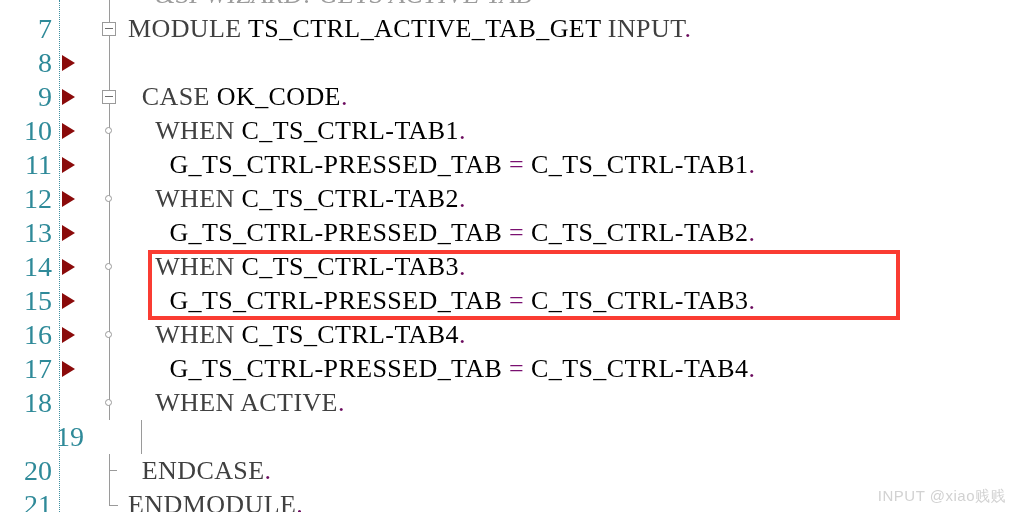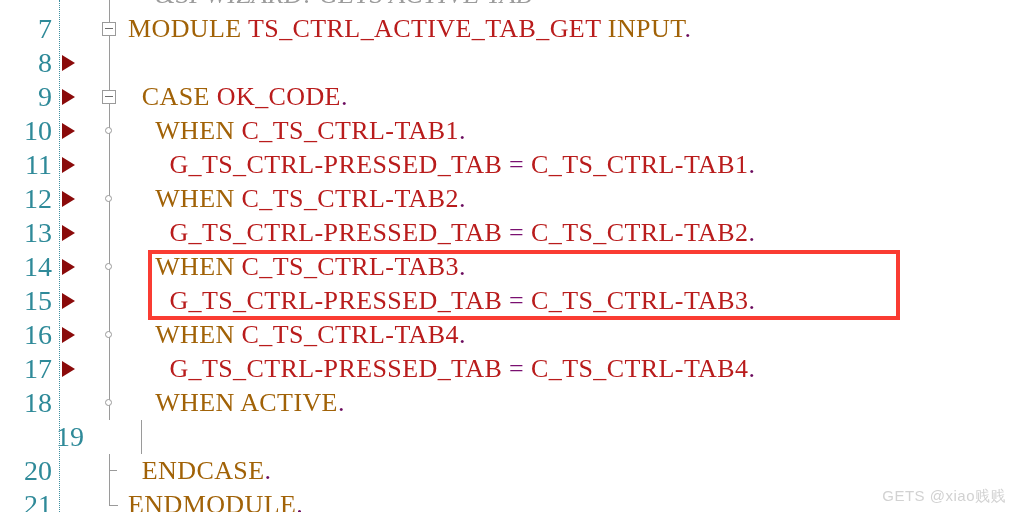--- a/index.html
+++ b/index.html
@@ -150,22 +150,22 @@
     left: 128px;
     top: 0;
     font-family: "Liberation Serif", "DejaVu Serif", serif;
     font-size: 26px;
     line-height: 34px;
     color: #000000;
     letter-spacing: 0.4px;
     white-space: pre;
   }
 
-  .tok-kw      { color: #a16207; }
-  .tok-id      { color: #b91c1c; text-align: right; }
+  .tok-kw      { color: #404040; }
+  .tok-id      { color: #000000; text-align: right; }
   .tok-op      { color: #7a1070; }
   .tok-punct   { color: #6b0b5e; }
   .tok-comment { color: #9c9c9c; font-style: italic; }
 
   
   #highlight-box {
     position: absolute;
     left: 148px;
     top: 250px;
     width: 752px;
@@ -210,15 +210,15 @@
       <div class="code-row" style="position: absolute; left: 0px; top: 318px; width: 1020px;"><div class="gutter-num">16</div><div class="mark-tri"></div><div class="fold-col"><div class="fold-line"></div><div class="fold-dot"></div></div><div class="code-text"><span class="tok-id">    </span><span class="tok-kw">WHEN</span><span class="tok-id"> C_TS_CTRL-TAB4</span><span class="tok-punct">.</span></div></div>
       <div class="code-row" style="position: absolute; left: 0px; top: 352px; width: 1020px;"><div class="gutter-num">17</div><div class="mark-tri"></div><div class="fold-col"><div class="fold-line"></div></div><div class="code-text"><span class="tok-id">      G_TS_CTRL-PRESSED_TAB </span><span class="tok-op">=</span><span class="tok-id"> C_TS_CTRL-TAB4</span><span class="tok-punct">.</span></div></div>
       <div class="code-row" style="position: absolute; left: 0px; top: 386px; width: 808px;"><div class="gutter-num">18</div><div class="fold-col"><div class="fold-line"></div><div class="fold-dot"></div></div><div class="code-text"><span class="tok-id">    </span><span class="tok-kw">WHEN ACTIVE</span><span class="tok-punct">.</span></div></div>
       <div class="code-row" style="position: absolute; left: 0px; top: 420px; width: 1020px; margin-left: 32px;"><div class="gutter-num">19</div><div class="fold-col"><div class="fold-line"></div></div></div>
       <div class="code-row" style="position: absolute; left: 0px; top: 454px; width: 908px;"><div class="gutter-num">20</div><div class="fold-col"><div class="fold-tick"></div></div><div class="code-text"><span class="tok-id">  </span><span class="tok-kw">ENDCASE</span><span class="tok-punct">.</span></div></div>
       <div class="code-row" style="position: absolute; left: 0px; top: 488px; width: 1020px;"><div class="gutter-num">21</div><div class="fold-col"><div class="fold-end"></div></div><div class="code-text"><span class="tok-kw">ENDMODULE</span><span class="tok-punct">.</span></div></div>
     </div>
 
   <div id="highlight-box"></div>
 
-  <div id="watermark">GETS @xiao贱贱</div>
+  <div id="watermark">INPUT @xiao贱贱</div>
 
 </div>
 
 </body></html>

